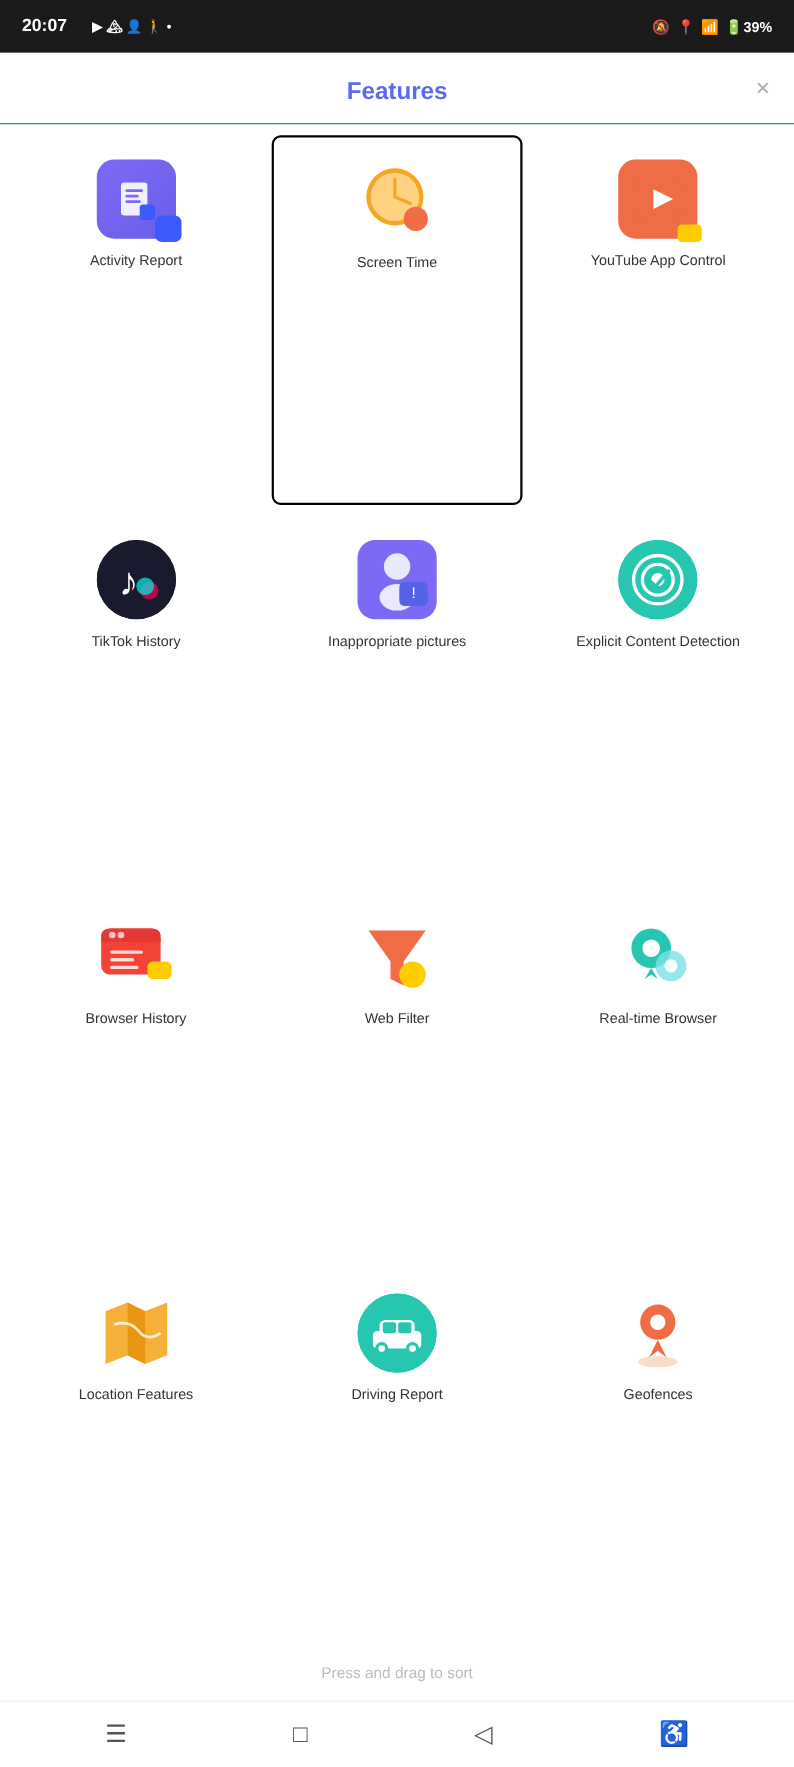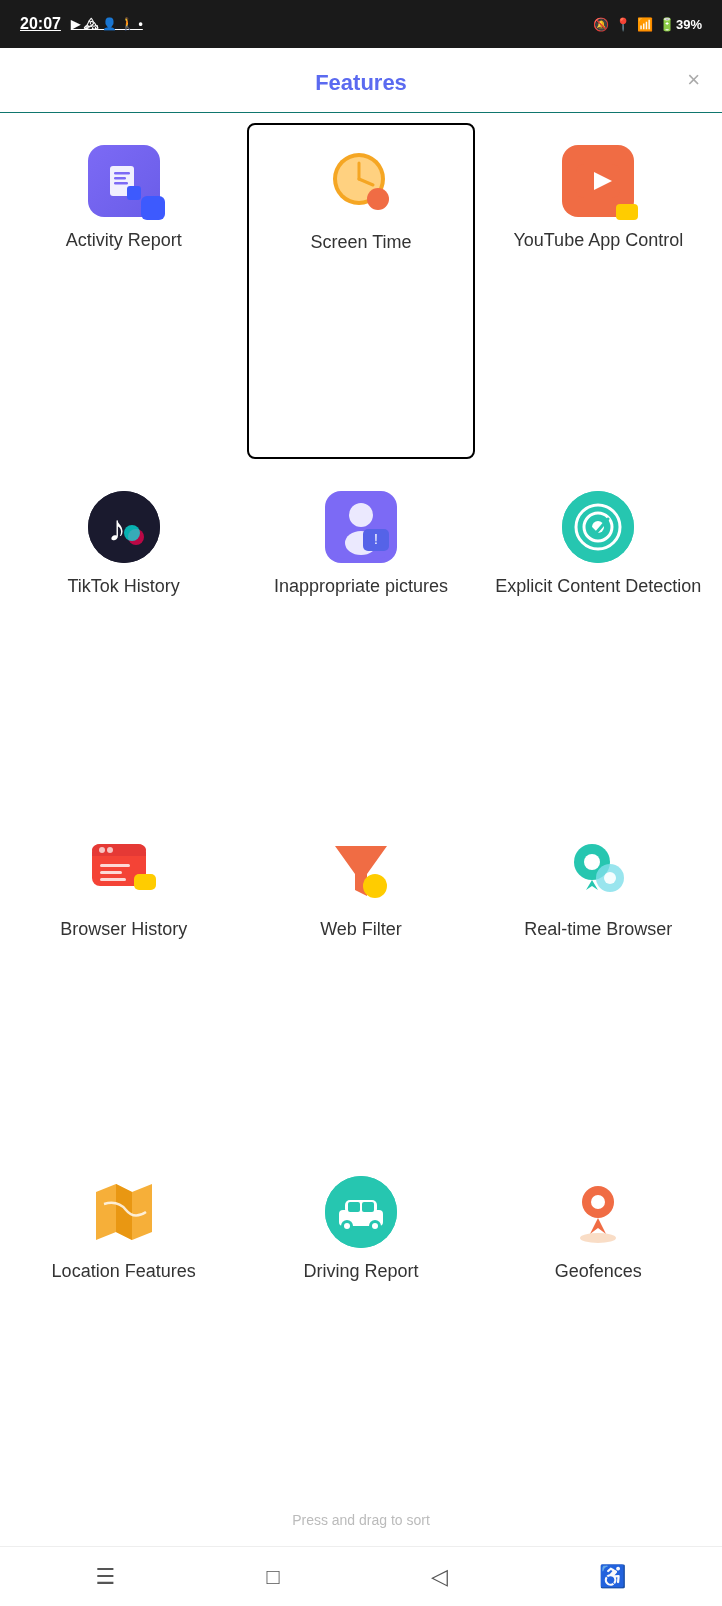--- a/index.html
+++ b/index.html
@@ -82,21 +82,21 @@
     .feature-icon {
       width: 72px;
       height: 72px;
       margin-bottom: 12px;
       display: flex;
       align-items: center;
       justify-content: center;
     }
 
     .feature-label {
-      font-size: 18px;
+      font-size: 13px;
       color: #333;
       text-align: center;
       line-height: 1.3;
       font-weight: 500;
     }
 
     
     .drag-hint {
       text-align: center;
       color: #bbb;
@@ -276,21 +276,21 @@
       height: 72px;
       display: flex;
       align-items: center;
       justify-content: center;
     }
   </style>
 </head>
 <body>
 
 <div class="status-bar">
-  <div style="display:flex;align-items:center;gap:10px;text-decoration:underline;">
+  <div style="display:flex;align-items:center;gap:23px;">
     <span class="time">20:07</span>
     <span class="left-icons">▶ 🏔 👤 🚶 •</span>
   </div>
   <div class="icons">
     <span>🔕</span>
     <span>📍</span>
     <span>📶</span>
     <span>🔋<span>39</span>%</span>
   </div>
 </div>

